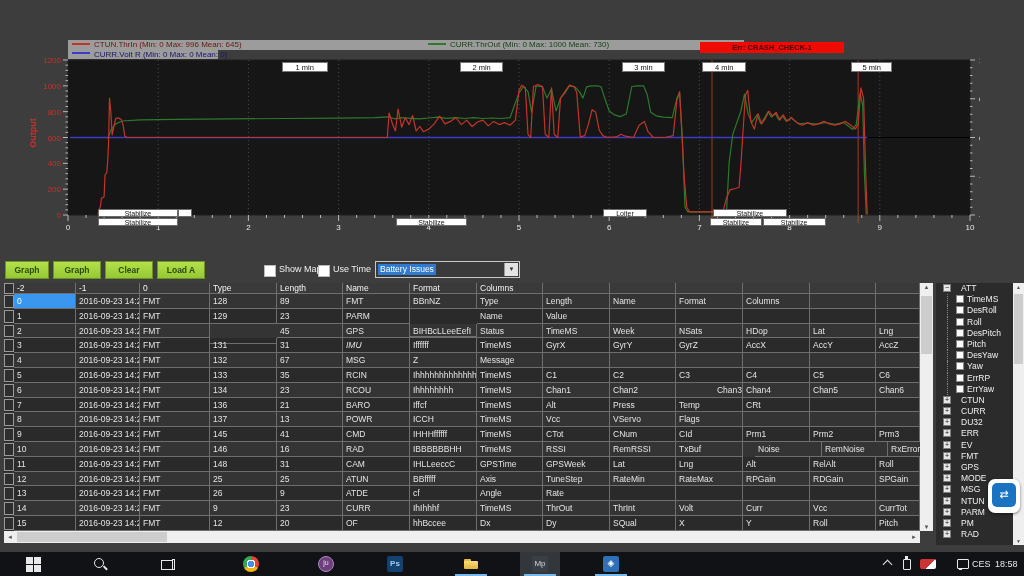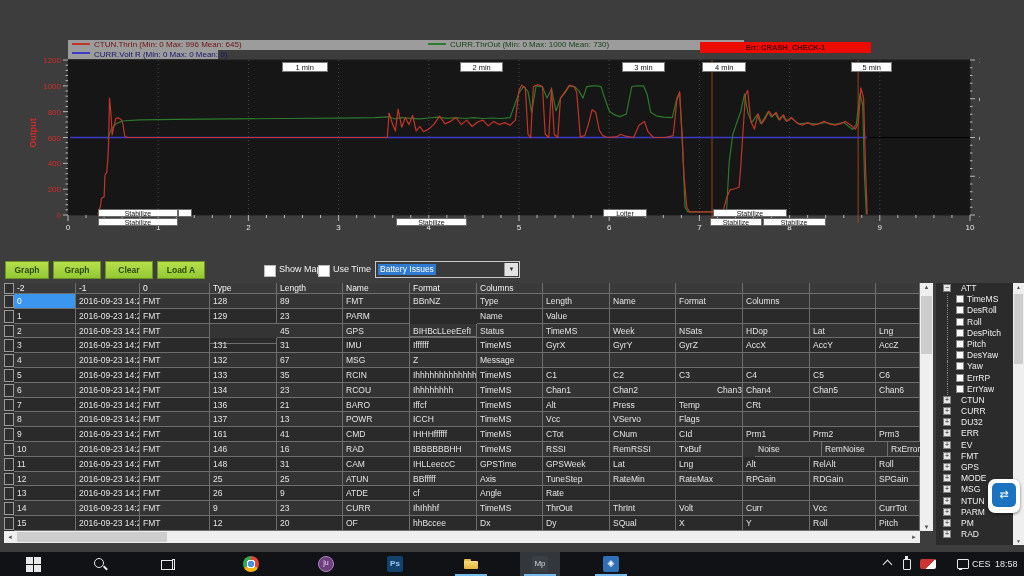--- a/index.html
+++ b/index.html
@@ -102,21 +102,21 @@
 <div class="root">
 
 
   <div class="legend-bar" style="left:68px;top:40px;width:676px;height:9.5px;"></div>
   <div class="legend-bar" style="left:68px;top:49.5px;width:150px;height:9.5px;"></div>
   <div id="legend-holder">
       <div class="legend-entry" style="left: 72px; top: 40px; color: rgb(107, 20, 16);"><span class="legend-swatch" style="background: rgb(194, 53, 40);"></span><span>CTUN.ThrIn (Min: 0 Max: 996 Mean: 645)</span></div>
       <div class="legend-entry" style="left: 428px; top: 40px; color: rgb(18, 63, 18);"><span class="legend-swatch" style="background: rgb(44, 122, 44);"></span><span>CURR.ThrOut (Min: 0 Max: 1000 Mean: 730)</span></div>
       <div class="legend-entry" style="left: 72px; top: 49.5px; color: rgb(22, 22, 107);"><span class="legend-swatch" style="background: rgb(59, 59, 200);"></span><span>CURR.Volt R (Min: 0 Max: 0 Mean: 0)</span></div>
     </div>
-  <div class="err-flag" style="left:700px;top:42px;width:171px;height:11px;">Err: CRASH_CHECK-1</div>
+  <div class="err-flag" style="left:700px;top:42px;width:144px;height:11px;">Err: CRASH_CHECK-1</div>
 
   <svg id="plot" width="944" height="178" style="position:absolute;left:36px;top:55px;">
       <rect x="32" y="5" width="902" height="155" fill="#161616" stroke="#1e1e1e"></rect>
       <line x1="122.2" y1="5" x2="122.2" y2="160" stroke="#4a4a4a" stroke-width="1" stroke-dasharray="1,3"></line>
       <line x1="212.4" y1="5" x2="212.4" y2="160" stroke="#4a4a4a" stroke-width="1" stroke-dasharray="1,3"></line>
       <line x1="302.6" y1="5" x2="302.6" y2="160" stroke="#4a4a4a" stroke-width="1" stroke-dasharray="1,3"></line>
       <line x1="392.8" y1="5" x2="392.8" y2="160" stroke="#4a4a4a" stroke-width="1" stroke-dasharray="1,3"></line>
       <line x1="483" y1="5" x2="483" y2="160" stroke="#4a4a4a" stroke-width="1" stroke-dasharray="1,3"></line>
       <line x1="573.2" y1="5" x2="573.2" y2="160" stroke="#4a4a4a" stroke-width="1" stroke-dasharray="1,3"></line>
       <line x1="663.4" y1="5" x2="663.4" y2="160" stroke="#4a4a4a" stroke-width="1" stroke-dasharray="1,3"></line>
@@ -356,21 +356,21 @@
         <div class="tcell" style="width: 66px;">Lat</div>
         <div class="tcell" style="width: 44px;">Lng</div>
       </div>
       <div class="trow" style="background: rgb(42, 42, 42);">
         <div class="rowhdr"></div>
         <div class="tcell" style="width: 62px;">3</div>
         <div class="tcell" style="width: 64px;">2016-09-23 14:2...</div>
         <div class="tcell" style="width: 70px;">FMT</div>
         <div class="tcell" style="width: 67px;">131</div>
         <div class="tcell" style="width: 66px;">31</div>
-        <div class="tcell" style="width: 67px;">IMU</div>
+        <div class="tcell" style="width: 67px; font-style: italic;">IMU</div>
         <div class="tcell" style="width: 67px;">Iffffff</div>
         <div class="tcell" style="width: 66px;">TimeMS</div>
         <div class="tcell" style="width: 67px;">GyrX</div>
         <div class="tcell" style="width: 66px;">GyrY</div>
         <div class="tcell" style="width: 67px;">GyrZ</div>
         <div class="tcell" style="width: 67px;">AccX</div>
         <div class="tcell" style="width: 66px;">AccY</div>
         <div class="tcell" style="width: 44px;">AccZ</div>
       </div>
       <div class="trow" style="background: rgb(52, 52, 52);">
@@ -456,21 +456,21 @@
         <div class="tcell" style="width: 67px;">Flags</div>
         <div class="tcell" style="width: 67px;"></div>
         <div class="tcell" style="width: 66px;"></div>
         <div class="tcell" style="width: 44px;"></div>
       </div>
       <div class="trow" style="background: rgb(42, 42, 42);">
         <div class="rowhdr"></div>
         <div class="tcell" style="width: 62px;">9</div>
         <div class="tcell" style="width: 64px;">2016-09-23 14:2...</div>
         <div class="tcell" style="width: 70px;">FMT</div>
-        <div class="tcell" style="width: 67px;">161</div>
+        <div class="tcell" style="width: 67px;">145</div>
         <div class="tcell" style="width: 66px;">41</div>
         <div class="tcell" style="width: 67px;">CMD</div>
         <div class="tcell" style="width: 67px;">IHHHffffff</div>
         <div class="tcell" style="width: 66px;">TimeMS</div>
         <div class="tcell" style="width: 67px;">CTot</div>
         <div class="tcell" style="width: 66px;">CNum</div>
         <div class="tcell" style="width: 67px;">CId</div>
         <div class="tcell" style="width: 67px;">Prm1</div>
         <div class="tcell" style="width: 66px;">Prm2</div>
         <div class="tcell" style="width: 44px;">Prm3</div>

